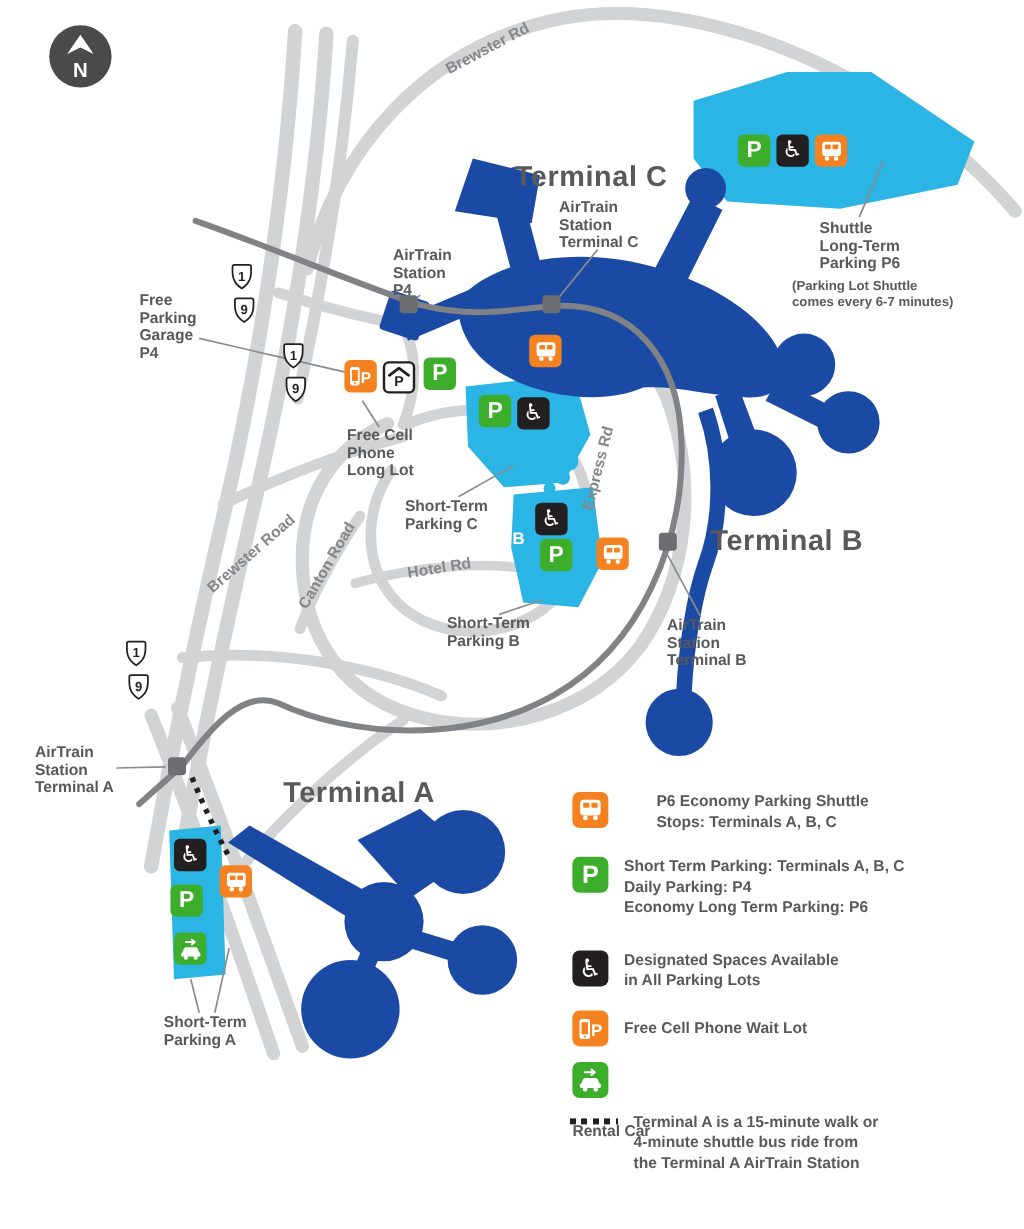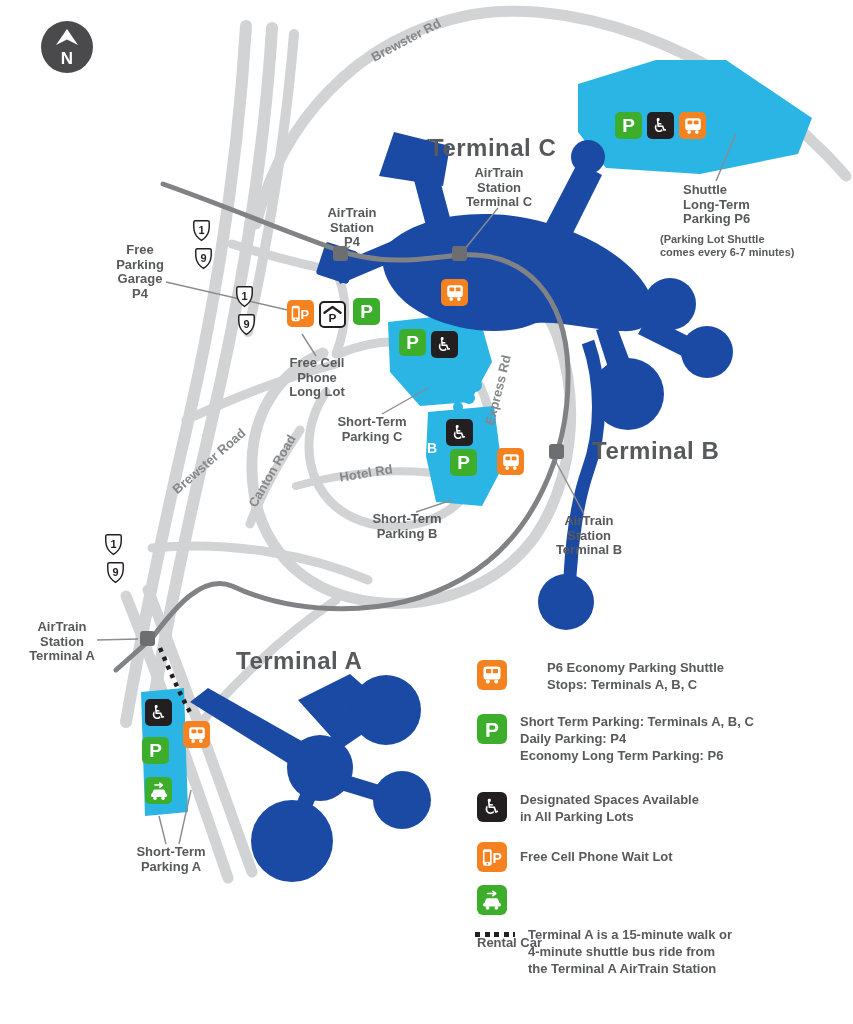--- a/index.html
+++ b/index.html
@@ -12,21 +12,21 @@
   #map{position:relative;width:853px;height:1024px;background:#fff;overflow:hidden;}
   #geo{position:absolute;left:0;top:0;}
   .road{fill:none;stroke:var(--road);stroke-linecap:round;}
   .rail{fill:none;stroke:var(--airtrain);stroke-width:5;stroke-linecap:round;}
   .lot{fill:var(--parking);}
   .tshape{fill:var(--terminal);}
   .tcorr{stroke:var(--terminal);fill:none;}
   .leader{stroke:#8a8c8e;stroke-width:1.4;fill:none;}
   .walk{fill:none;stroke:var(--black);stroke-width:4.5;stroke-dasharray:4 5.5;}
   .mlabel{position:absolute;color:var(--label);font-weight:bold;font-size:13px;line-height:1.13;
-          white-space:pre-line;text-align:center;transform:translateX(-50%);}
+          white-space:pre-line;transform:translateX(-50%);}
   .mlabel.la{transform:none;text-align:left;}
   .mlabel.note{font-size:11px;font-weight:bold;line-height:1.2;}
   .tlabel{position:absolute;color:var(--label);font-weight:bold;font-size:24px;white-space:nowrap;letter-spacing:.5px;}
   .rlabel{position:absolute;color:var(--roadlabel);font-weight:bold;font-size:13px;white-space:nowrap;}
   .badge{position:absolute;width:27px;height:27px;border-radius:5px;display:flex;align-items:center;justify-content:center;box-sizing:border-box;}
   .bg-green{background:var(--green);}
   .bg-orange{background:var(--orange);}
   .bg-black{background:var(--black);}
   .badge.white{background:#fff;border:2px solid var(--black);}
   .pletter{color:#fff;font-weight:bold;font-size:19px;line-height:1;}

